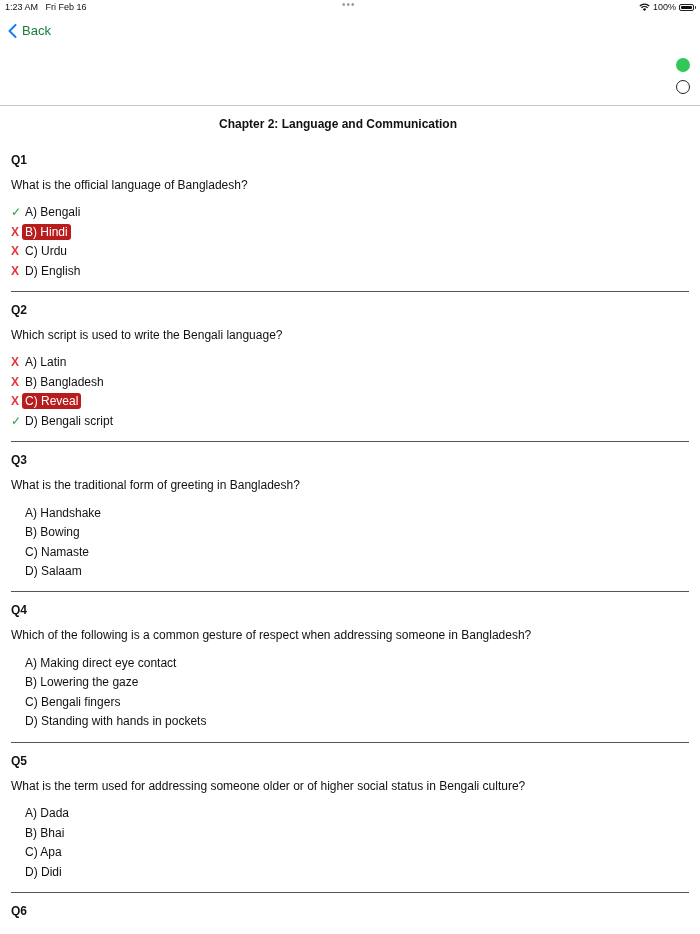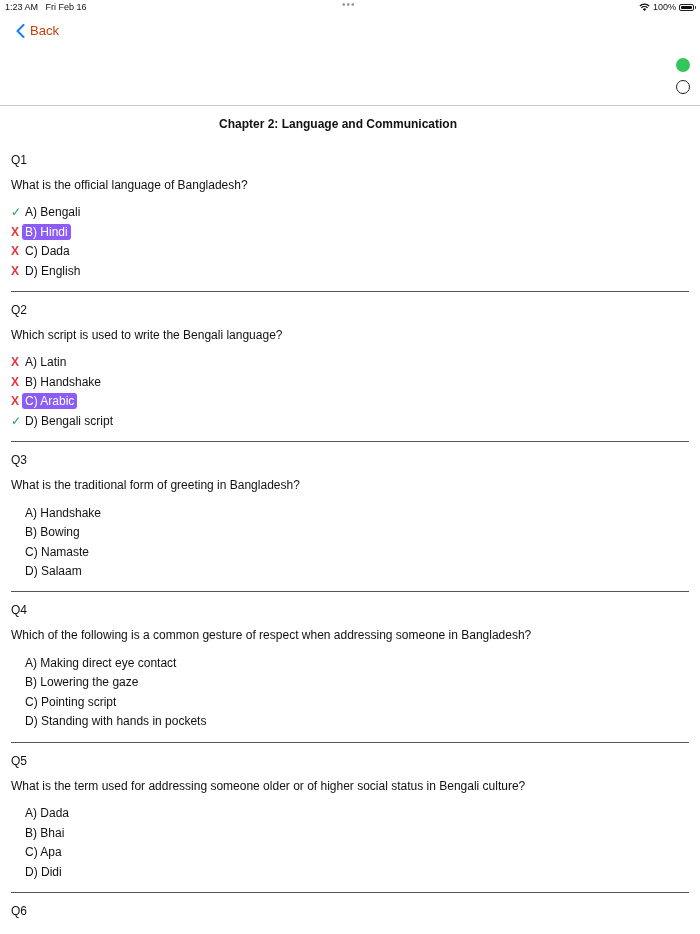--- a/index.html
+++ b/index.html
@@ -4,37 +4,37 @@
 <style>
   html, body { margin:0; padding:0; }
   body { width:700px; height:934px; overflow:hidden; background:#ffffff; font-family:"Liberation Sans", sans-serif; color:#111; position:relative; }
   .statusbar { position:absolute; top:0; left:0; width:700px; height:14px; font-size:9px;text-decoration:underline; }
   .statusbar .time { position:absolute; left:5px; top:2px; }
   .statusbar .dots { position:absolute; left:342px; top:-1px; font-size:10px; color:#999; letter-spacing:1px; }
   .statusbar .right { position:absolute; right:6px; top:2px; display:flex; align-items:center; gap:3px; }
   .battery { width:15px; height:7px; border:1px solid #222; border-radius:2px; position:relative; box-sizing:border-box; padding:1px; }
   .battery .fill { width:100%; height:100%; background:#111; border-radius:1px; }
   .battery::after { content:""; position:absolute; right:-3px; top:1px; width:1.5px; height:3px; background:#222; border-radius:0 1px 1px 0; }
-  .back { position:absolute; left:16px; top:23px; color:#c2410c; font-size:13px; display:flex; align-items:flex-end; gap:5px; cursor:pointer; }
+  .back { position:absolute; left:8px; top:23px; color:#15803d; font-size:13px; display:flex; align-items:flex-end; gap:5px; cursor:pointer; }
   .toggle-row { position:absolute; left:11px; font-size:12px; width:679px; }
   .toggle-row .lbl { }
   .dot { position:absolute; right:0; top:-1px; width:14px; height:14px; border-radius:50%; box-sizing:border-box; }
   .dot.on { background:#33c759; }
   .dot.off { border:1px solid #222; background:#fff; }
   .divider-top { position:absolute; left:0; top:105px; width:700px; height:1px; background:#c8c8c8; }
   .chapter { position:absolute; top:117px; left:0; width:676px; text-align:center; font-weight:bold; font-size:12px; }
   .q { position:absolute; left:11px; width:678px; }
-  .q .num { font-weight:normal; font-size:12px; position:absolute; top:0; left:0; }
+  .q .num { font-weight:bold; font-size:12px; position:absolute; top:0; left:0; }
   .q .text { font-size:12px; position:absolute; top:25px; left:0; white-space:nowrap; }
   .q .opt { position:absolute; left:0; font-size:12px; height:18px; display:flex; align-items:center; }
   .q .mark { width:14px; display:inline-block; font-size:12px; }
   .mark.ok { color:#2e9d3f; }
   .mark.bad { color:#e5343d; font-weight:bold; }
   .opt .otext { padding:1px 3px; border-radius:3px; margin-left:-3px; }
-  .opt .otext.sel { background:#8b5cf6; color:#fff; }
+  .opt .otext.sel { background:#b91c1c; color:#fff; }
   .q .sep { position:absolute; left:0; width:678px; height:1px; background:#555; }
 </style>
 </head>
 <body>
 
 <div class="statusbar">
   <span class="time"><span>1:23 AM</span>&nbsp;&nbsp; <span>Fri Feb 16</span></span>
   <span class="dots">•••</span>
   <span class="right">
     <svg width="11" height="8" viewBox="0 0 11 8">
@@ -72,43 +72,43 @@
   <div class="opt" style="top:50px">
       <span class="mark ok">✓</span>
       <span class="otext">A) Bengali</span>
     </div>
   <div class="opt" style="top:70px">
       <span class="mark bad">X</span>
       <span class="otext sel">B) Hindi</span>
     </div>
   <div class="opt" style="top:89px">
       <span class="mark bad">X</span>
-      <span class="otext">C) Dada</span>
+      <span class="otext">C) Urdu</span>
     </div>
   <div class="opt" style="top:109px">
       <span class="mark bad">X</span>
       <span class="otext">D) English</span>
     </div>
   <div class="sep" style="top:138px"></div>
 </div>
 
 <div class="q" style="top:303px">
   <span class="num">Q2</span>
   <span class="text">Which script is used to write the Bengali language?</span>
   <div class="opt" style="top:50px">
       <span class="mark bad">X</span>
       <span class="otext">A) Latin</span>
     </div>
   <div class="opt" style="top:70px">
       <span class="mark bad">X</span>
-      <span class="otext">B) Handshake</span>
+      <span class="otext">B) Bangladesh</span>
     </div>
   <div class="opt" style="top:89px">
       <span class="mark bad">X</span>
-      <span class="otext sel">C) Arabic</span>
+      <span class="otext sel">C) Reveal</span>
     </div>
   <div class="opt" style="top:109px">
       <span class="mark ok">✓</span>
       <span class="otext">D) Bengali script</span>
     </div>
   <div class="sep" style="top:138px"></div>
 </div>
 
 <div class="q" style="top:453px">
   <span class="num">Q3</span>
@@ -138,21 +138,21 @@
   <div class="opt" style="top:51px">
       <span class="mark"></span>
       <span class="otext">A) Making direct eye contact</span>
     </div>
   <div class="opt" style="top:70px">
       <span class="mark"></span>
       <span class="otext">B) Lowering the gaze</span>
     </div>
   <div class="opt" style="top:90px">
       <span class="mark"></span>
-      <span class="otext">C) Pointing script</span>
+      <span class="otext">C) Bengali fingers</span>
     </div>
   <div class="opt" style="top:109px">
       <span class="mark"></span>
       <span class="otext">D) Standing with hands in pockets</span>
     </div>
   <div class="sep" style="top:139px"></div>
 </div>
 
 <div class="q" style="top:754px">
   <span class="num">Q5</span>

